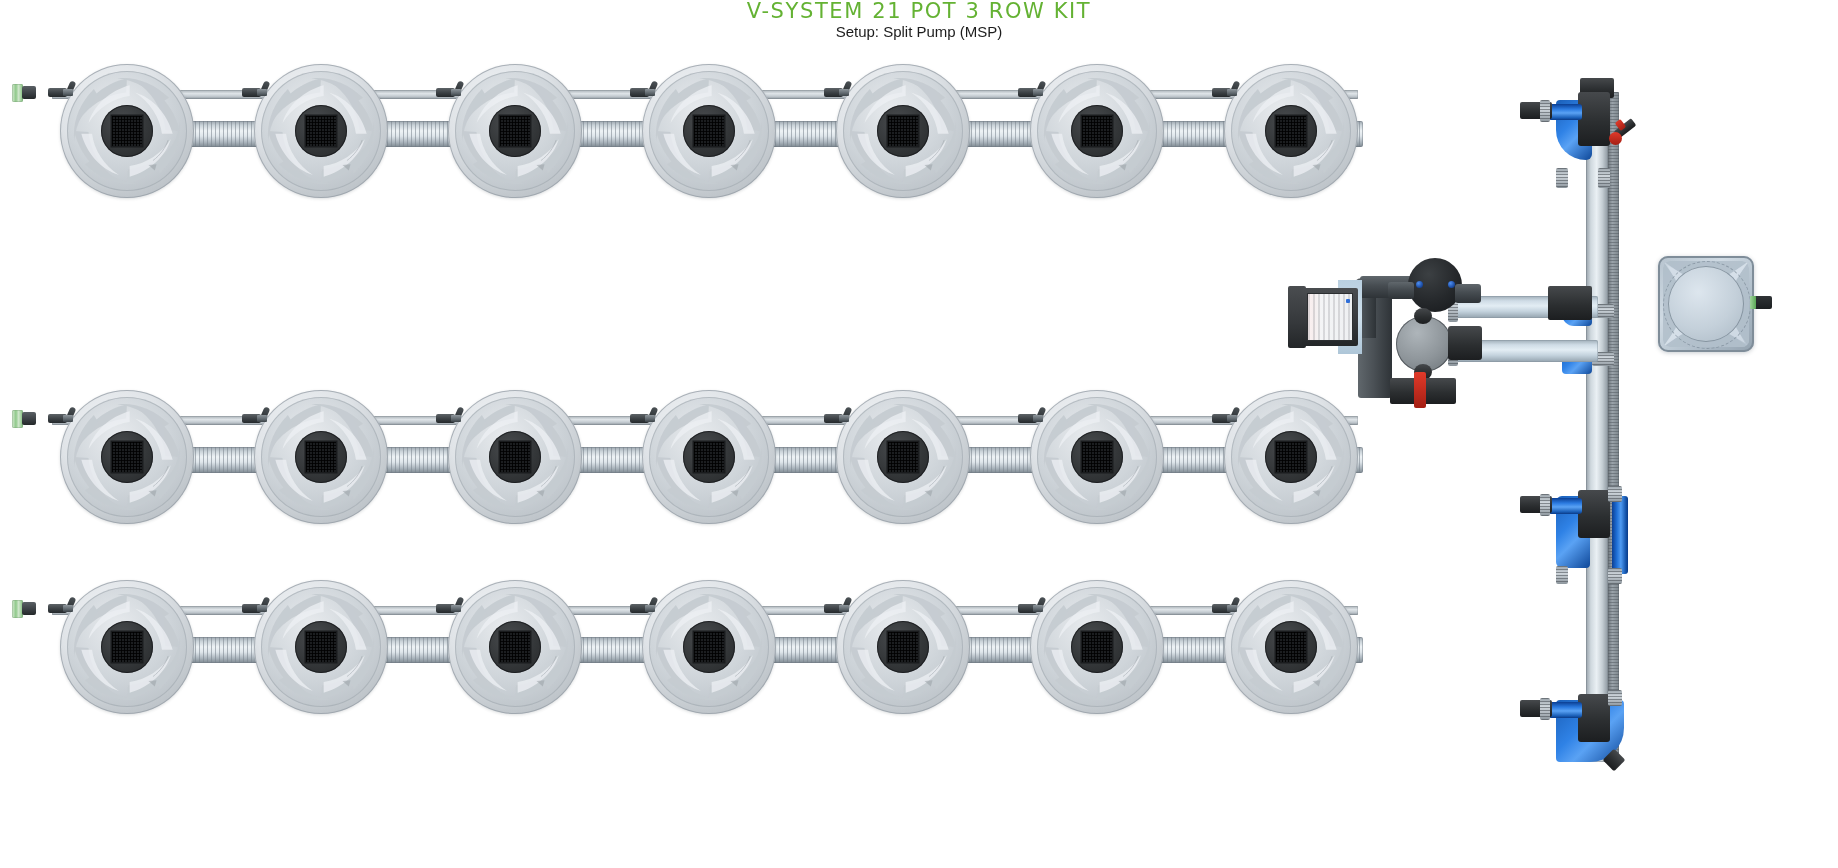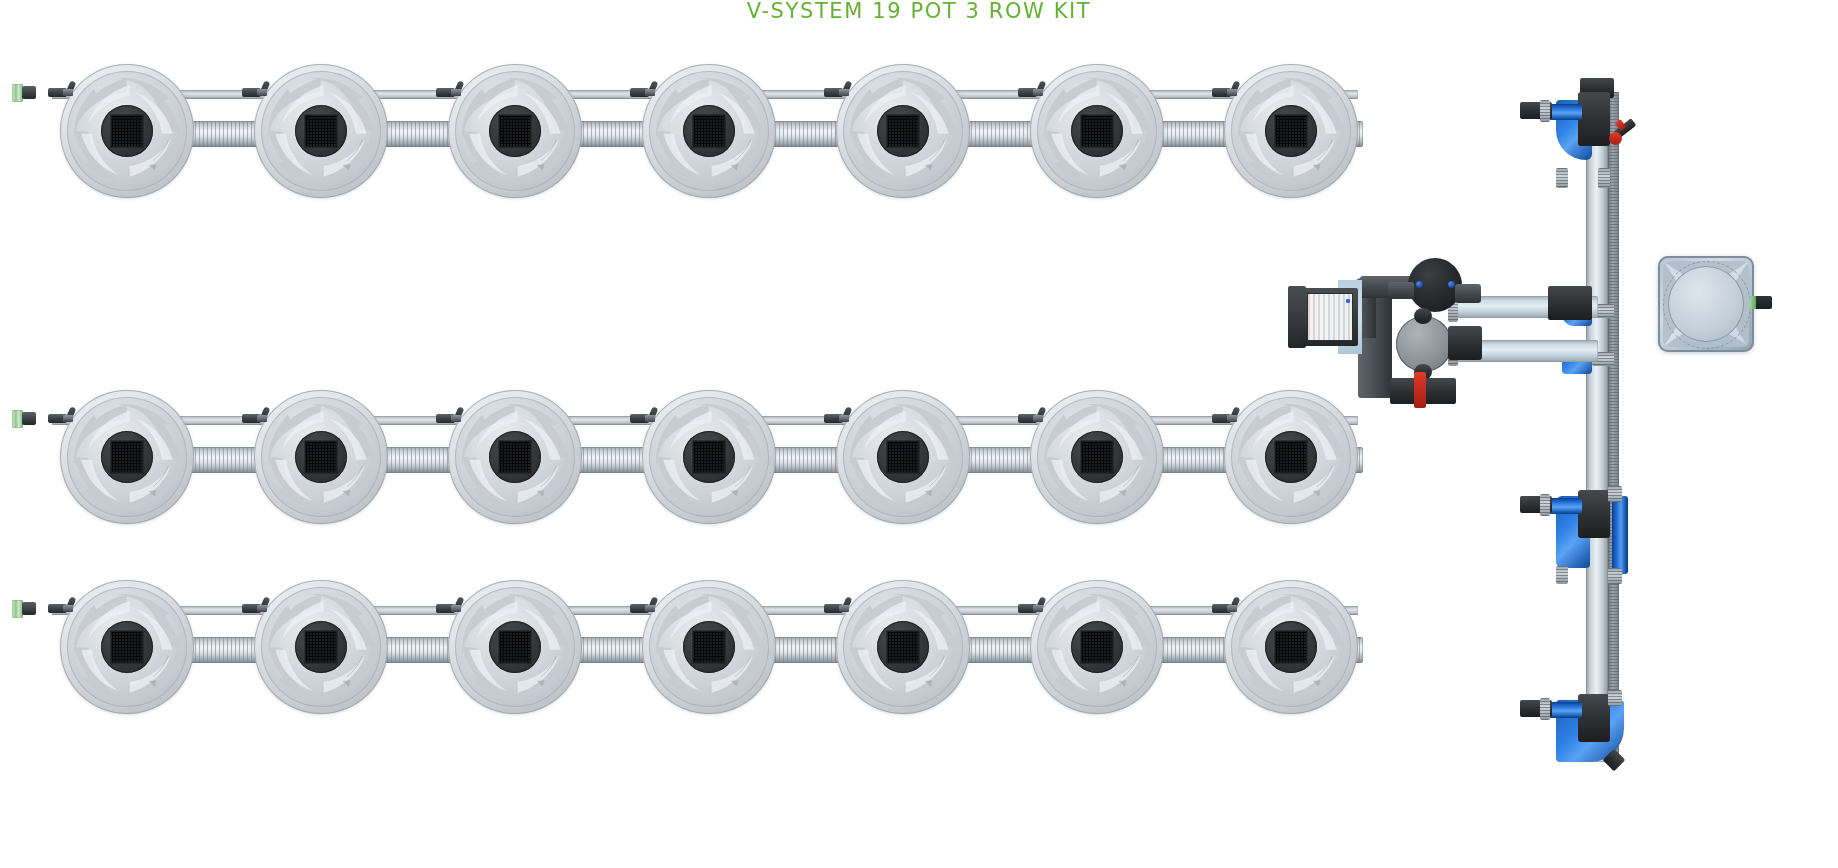--- a/index.html
+++ b/index.html
@@ -206,21 +206,22 @@
     background:linear-gradient(to bottom,#2f3336 0%,#1c1f21 100%);border-radius:2px;}
   .res-port-grn{position:absolute;width:6px;height:13px;border-radius:1px;
     background:linear-gradient(to right,#9fd39a 0%,#5aa855 100%);}
 </style>
 </head>
 <body>
 
 <div id="stage">
 
   <div class="title-wrap">
-    <div class="kit-title">V-SYSTEM 19 POT 3 ROW KIT</div>
+    <div class="kit-title">V-SYSTEM 21 POT 3 ROW KIT</div>
+    <div class="kit-subtitle">Setup: Split Pump (MSP)</div>
   </div>
 
   <div id="rows-host">
       <div class="row" style="left: 0px; top: 64px; width: 1838px;">
         <div class="drain-pipe" style="left: 115px; top: 57px; width: 1248px;"></div>
         <div class="drip-line" style="left: 52px; top: 26px; width: 1306px;"></div>
         <div class="pot" style="left: 60px; top: 0px;">
           <div class="rim"></div>
           <div class="inner">
             <svg class="swirl" viewBox="0 0 134 134">

